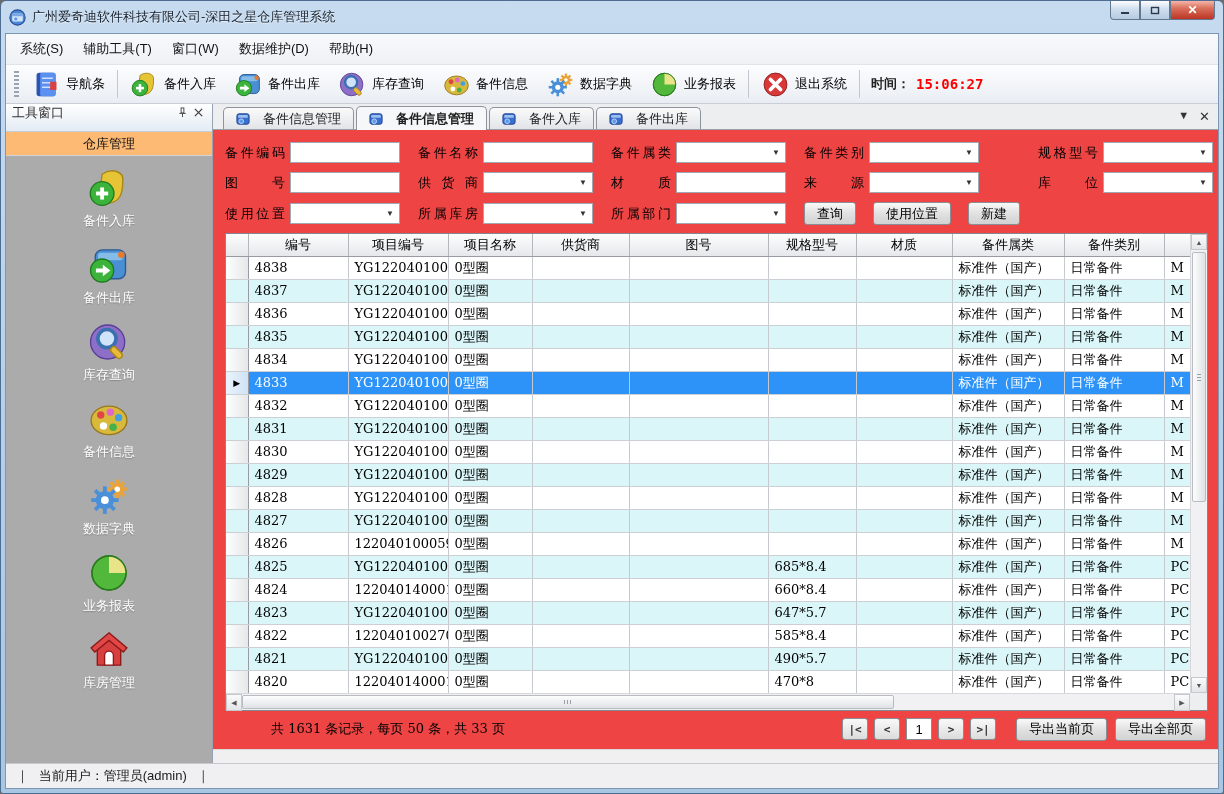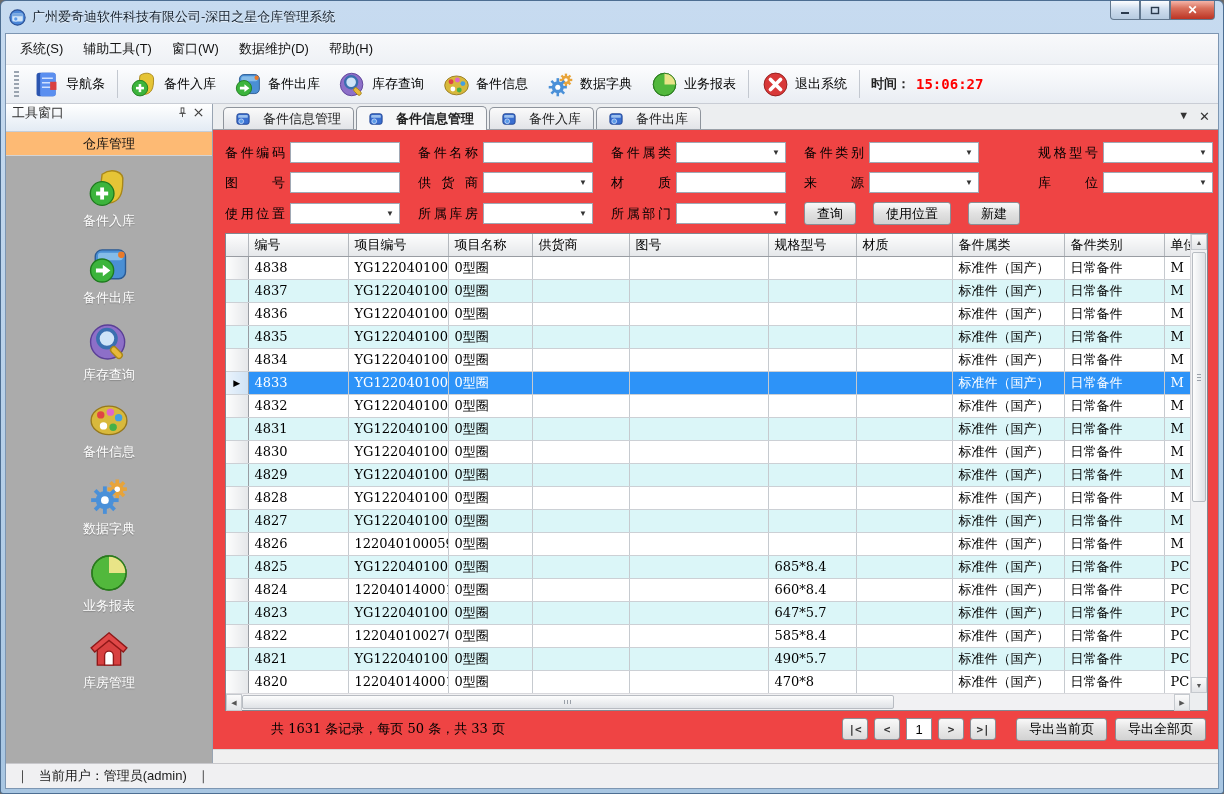--- a/index.html
+++ b/index.html
@@ -84,21 +84,21 @@
   .f-select .car { font-size:8px; color:#333; }
   .form-buttons { display:flex; gap:17px; align-items:center; }
   .btn { height:23px; padding:0 12px; border:1px solid #8a8f96; border-radius:3px;
     background:linear-gradient(#f9f9f9,#e2e2e2 48%,#d2d2d2); color:#000; display:flex; align-items:center; }
 
   
   .grid-outer { margin:2px 10px 0 12px; border:1px solid #828790; background:#fff; position:relative; height:478px; }
   .grid-viewport { position:absolute; left:0; top:0; right:17px; bottom:17px; overflow:hidden; }
   table.grid { border-collapse:collapse; table-layout:fixed; width:1020px;
     font-family:"DejaVu Serif",serif; font-size:13px; }
-  .grid th { height:22px; background:linear-gradient(#fdfdfd,#e5e7ea); font-weight:normal; text-align:left;
+  .grid th { height:22px; background:linear-gradient(#fdfdfd,#e5e7ea); font-weight:normal; text-align:center;
     padding:0 6px; border-right:1px solid #b4b8bd; border-bottom:1px solid #989ca2; white-space:nowrap; overflow:hidden; }
   .grid th.corner { padding:0; }
   .grid td { height:23px; padding:0 6px; border-right:1px solid #c6cacf; border-bottom:1px solid #ccd0d5;
     white-space:nowrap; overflow:hidden; background:#fff; }
   .grid tr.alt td { background:#dbf6f8; }
   .grid tr.selected td { background:#2d93f8; color:#fff; }
   .grid td.rowhead { background:linear-gradient(90deg,#fdfdfd,#e5e7ea); border-right:1px solid #989ca2;
     text-align:center; padding:0; color:#000; font-size:9px; }
   .grid tr.selected td.rowhead { background:linear-gradient(90deg,#eaf3fc,#cfe2f4); color:#000; }
 

